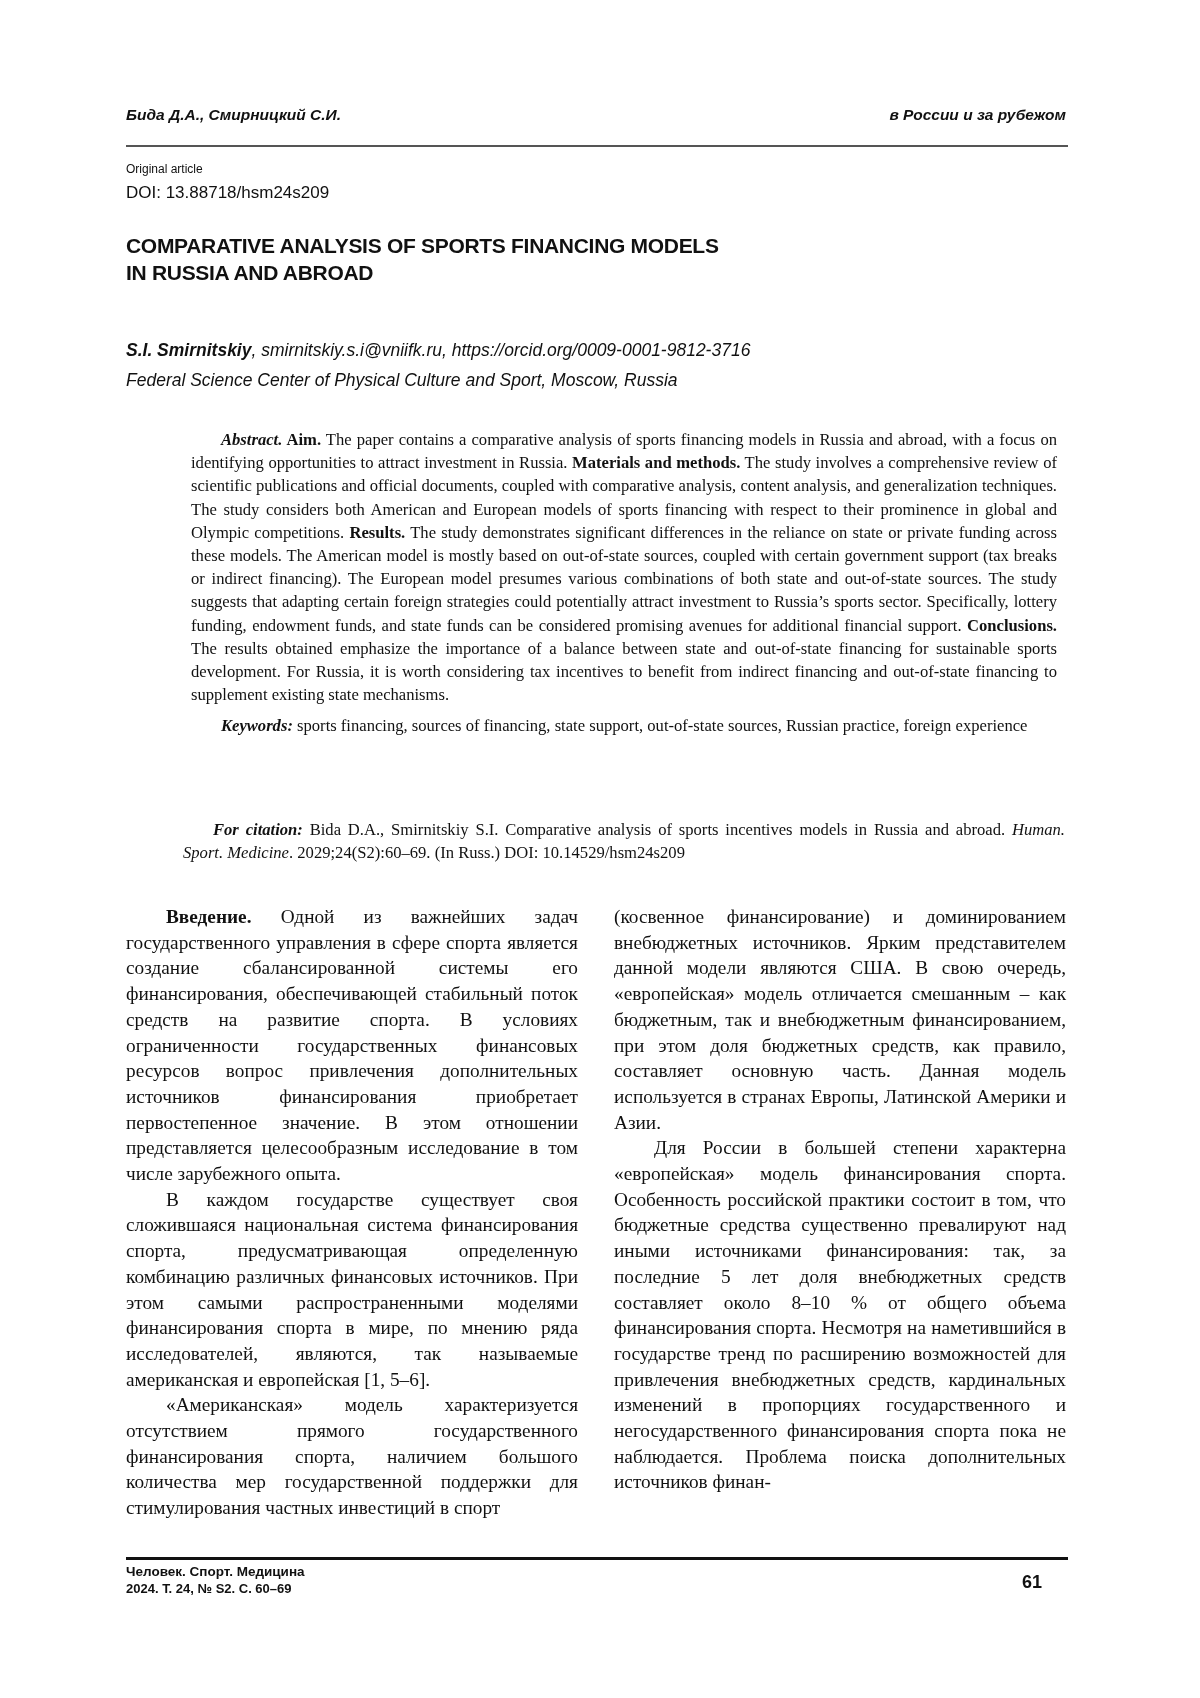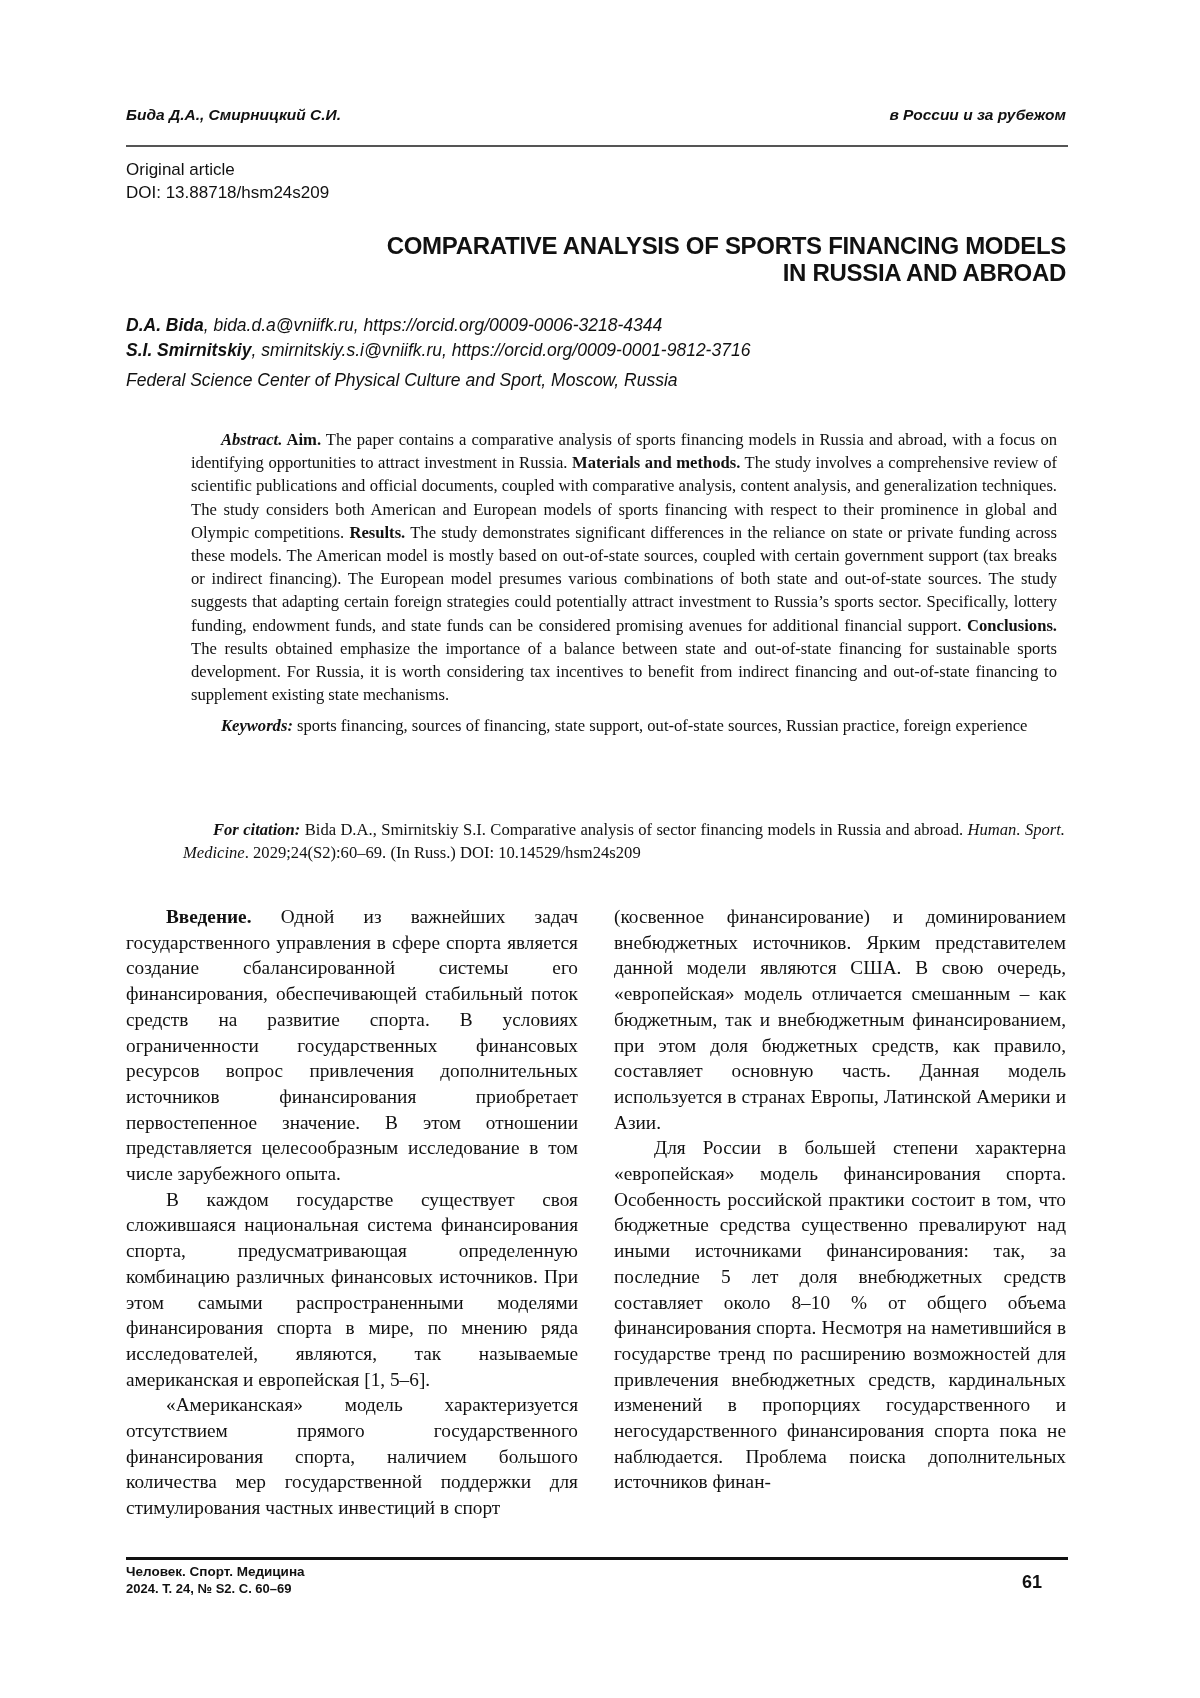--- a/index.html
+++ b/index.html
@@ -4,24 +4,24 @@
 <style>
   html, body { margin: 0; padding: 0; background: #ffffff; }
   body { width: 1200px; height: 1698px; position: relative; overflow: hidden; color: #111; }
   .page { position: absolute; left: 0; top: 0; width: 1176px; height: 1698px; }
 
   .running-head { position: absolute; left: 126px; top: 102px; width: 940px; font-family: "Liberation Sans", sans-serif; font-style: italic; font-weight: bold; font-size: 15.5px; line-height: 21px; }
   .rh-left { position: absolute; left: 0; top: 2px; }
   .rh-right { position: absolute; right: 0; top: 2px; text-align: right; }
   .head-rule { position: absolute; left: 126px; top: 145px; width: 942px; height: 2px; background: #555; }
 
-  .article-type { position: absolute; left: 126px; top: 159px; font-family: "Liberation Sans", sans-serif; font-size: 17px; line-height: 21px; }
+  .article-type { position: absolute; left: 126px; top: 159px; font-family: "Liberation Sans", sans-serif; font-size: 12px; line-height: 21px; }
   .doi-line { position: absolute; left: 126px; top: 182px; font-family: "Liberation Sans", sans-serif; font-size: 17px; line-height: 21px; }
 
-  .title { position: absolute; left: 126px; top: 232px; width: 940px; font-family: "Liberation Sans", sans-serif; font-weight: bold; font-size: 24px; line-height: 27px; letter-spacing: -0.3px; text-align: right; }
+  .title { position: absolute; left: 126px; top: 232px; width: 940px; font-family: "Liberation Sans", sans-serif; font-weight: bold; font-size: 21px; line-height: 27px; letter-spacing: -0.3px; }
 
   .author { position: absolute; left: 126px; font-family: "Liberation Sans", sans-serif; font-style: italic; font-size: 17.5px; line-height: 22px; }
   .author b { font-weight: bold; }
   .author-1 { top: 314px; }
   .author-2 { top: 339px; }
   .affiliation { position: absolute; left: 126px; top: 369px; font-family: "Liberation Sans", sans-serif; font-style: italic; font-size: 17.5px; line-height: 22px; }
 
   .abstract { position: absolute; left: 183px; top: 420px; width: 882px; font-family: "Liberation Serif", serif; font-size: 16.6px; line-height: 23.2px; text-align: justify; }
   .abstract p { margin: 8px; text-indent: 30px; }
   .abstract .lbl-it { font-style: italic; font-weight: bold; }
@@ -58,35 +58,32 @@
   <div class="head-rule"></div>
 
   <div class="article-type">Original article</div>
   <div class="doi-line">DOI: 13.88718/hsm24s209</div>
 
   <div class="title">
     <div>COMPARATIVE ANALYSIS OF SPORTS FINANCING MODELS</div>
     <div>IN RUSSIA AND ABROAD</div>
   </div>
 
-  <div class="author author-1">
-    <b>D.A. Bida</b><span>, bida.d.a@vniifk.ru, https://orcid.org/0009-0006-3218-4344</span>
-  </div>
   <div class="author author-2">
     <b>S.I. Smirnitskiy</b><span>, smirnitskiy.s.i@vniifk.ru, https://orcid.org/0009-0001-9812-3716</span>
   </div>
   <div class="affiliation">Federal Science Center of Physical Culture and Sport, Moscow, Russia</div>
 
   <div class="abstract">
     <p><span class="lbl-it">Abstract.</span><span class="lbl-b"> Aim.</span><span> The paper contains a comparative analysis of sports financing models in Russia and abroad, with a focus on identifying opportunities to attract investment in Russia. </span><span class="lbl-b">Materials and methods.</span><span> The study involves a comprehensive review of scientific publications and official documents, coupled with comparative analysis, content analysis, and generalization techniques. The study considers both American and European models of sports financing with respect to their prominence in global and Olympic competitions. </span><span class="lbl-b">Results.</span><span> The study demonstrates significant differences in the reliance on state or private funding across these models. The American model is mostly based on out-of-state sources, coupled with certain government support (tax breaks or indirect financing). The European model presumes various combinations of both state and out-of-state sources. The study suggests that adapting certain foreign strategies could potentially attract investment to Russia’s sports sector. Specifically, lottery funding, endowment funds, and state funds can be considered promising avenues for additional financial support. </span><span class="lbl-b">Conclusions.</span><span> The results obtained emphasize the importance of a balance between state and out-of-state financing for sustainable sports development. For Russia, it is worth considering tax incentives to benefit from indirect financing and out-of-state financing to supplement existing state mechanisms.</span></p>
     <p><span class="lbl-it">Keywords:</span><span> sports financing, sources of financing, state support, out-of-state sources, Russian practice, foreign experience</span></p>
   </div>
 
   <div class="citation">
-    <p><span class="lbl-it">For citation:</span><span> Bida D.A., Smirnitskiy S.I. Comparative analysis of sector financing models in Russia and abroad. </span><i>Human. Sport. Medicine</i><span>. 2029;24(S2):60–69. (In Russ.) DOI: 10.14529/hsm24s209</span></p>
+    <p><span class="lbl-it">For citation:</span><span> Bida D.A., Smirnitskiy S.I. Comparative analysis of sports incentives models in Russia and abroad. </span><i>Human. Sport. Medicine</i><span>. 2029;24(S2):60–69. (In Russ.) DOI: 10.14529/hsm24s209</span></p>
   </div>
 
   <div class="col col-left">
     <p><b>Введение.</b><span> Одной из важнейших задач государственного управления в сфере спорта является создание сбалансированной системы его финансирования, обеспечивающей стабильный поток средств на развитие спорта. В условиях ограниченности государственных финансовых ресурсов вопрос привлечения дополнительных источников финансирования приобретает первостепенное значение. В этом отношении представляется целесообразным исследование в том числе зарубежного опыта.</span></p>
     <p>В каждом государстве существует своя сложившаяся национальная система финансирования спорта, предусматривающая определенную комбинацию различных финансовых источников. При этом самыми распространенными моделями финансирования спорта в мире, по мнению ряда исследователей, являются, так называемые американская и европейская [1, 5–6].</p>
     <p>«Американская» модель характеризуется отсутствием прямого государственного финансирования спорта, наличием большого количества мер государственной поддержки для стимулирования частных инвестиций в спорт</p>
   </div>
 
   <div class="col col-right">
     <p class="noindent">(косвенное финансирование) и доминированием внебюджетных источников. Ярким представителем данной модели являются США. В свою очередь, «европейская» модель отличается смешанным – как бюджетным, так и внебюджетным финансированием, при этом доля бюджетных средств, как правило, составляет основную часть. Данная модель используется в странах Европы, Латинской Америки и Азии.</p>

